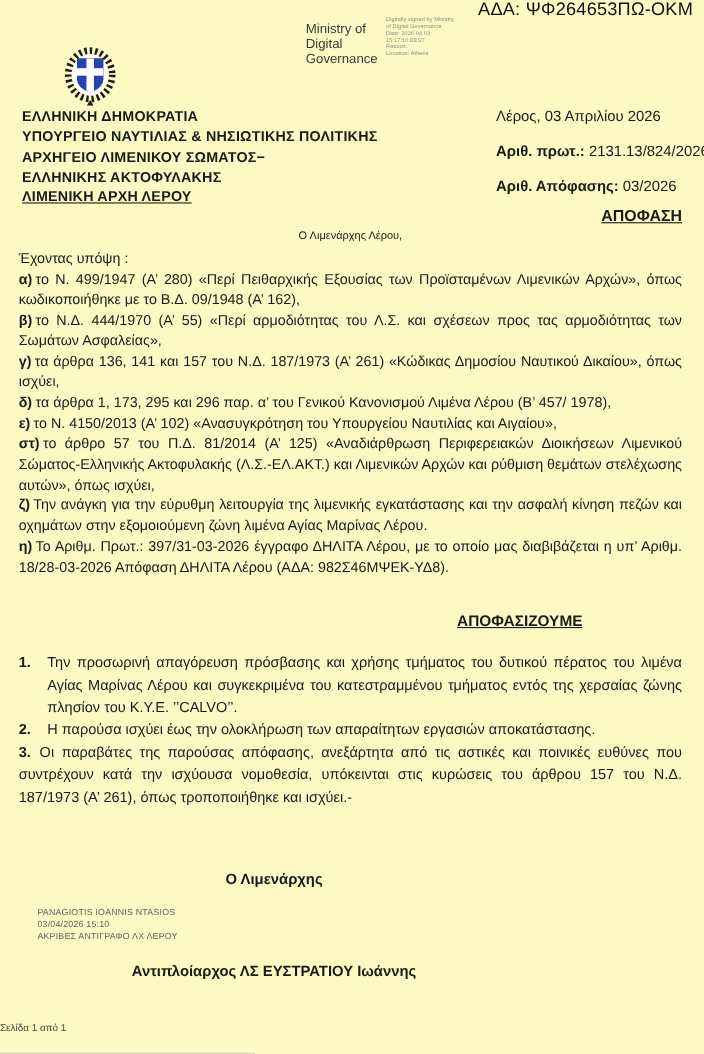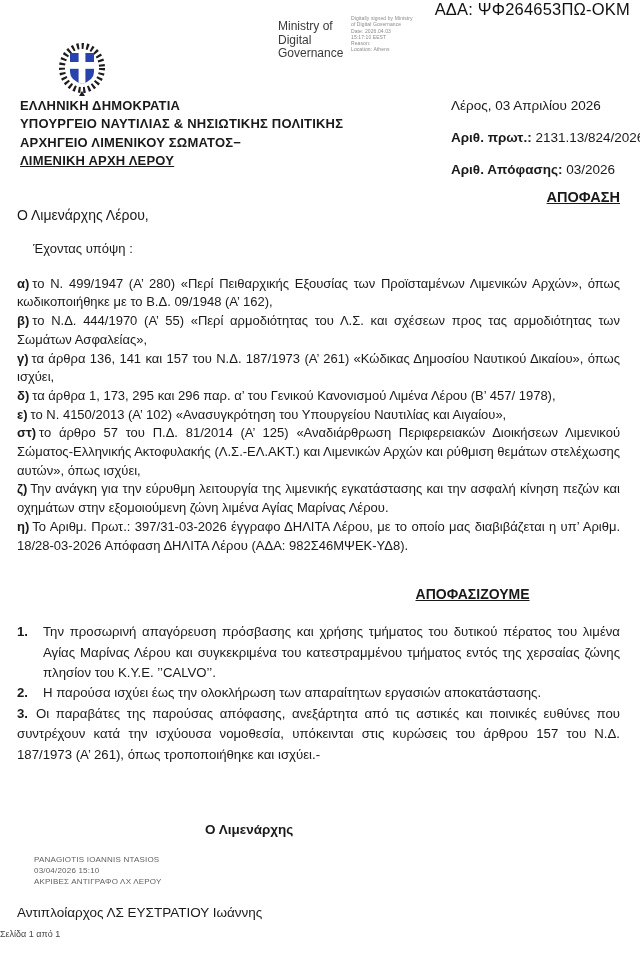--- a/index.html
+++ b/index.html
@@ -1,19 +1,19 @@
 <!DOCTYPE html>
 <html lang="el"><head>
 <meta charset="utf-8">
 <style>
   html,body{margin:0;padding:0;background:#888;}
   .page{
     position:relative;
     width:640px;height:958px;
-    background:#ffffff;
+    background:#fef9c3;
     font-family:"Liberation Sans", sans-serif;
     color:#1c1c1c;
     overflow:hidden;
     margin:0 auto;
   }
   
   .ada{
     position:absolute;top:0;right:10px;
     font-size:16.5px;letter-spacing:.2px;color:#111;
     white-space:nowrap;
@@ -45,22 +45,22 @@
   .meta b{font-weight:bold;}
   
   .body{
     position:absolute;left:17px;top:188px;width:603px;
     font-size:13px;line-height:18.7px;color:#1a1a1a;
   }
   .doc-title{
     text-align:right;font-size:14.5px;font-weight:bold;
     text-decoration:underline;line-height:18px;margin:0;
   }
-  .doc-subtitle{font-size:14px;line-height:18px;margin:0 0 2px 0;}
-  .preamble{margin:16px;}
+  .doc-subtitle{text-align:center;font-size:10px;line-height:18px;margin:0 0 2px 0;}
+  .preamble{margin:0;}
   .consid{margin:0;text-align:justify;}
   .consid b{font-weight:bold;margin-right:3px;}
   .operative-wrap{width:85%;margin-top:30px;}
   .operative{
     text-align:right;font-size:14px;font-weight:bold;
     text-decoration:underline;margin:0;line-height:18px;
   }
   .items{margin-top:19px;font-size:13.2px;line-height:20.4px;}
   .item-flex{display:flex;margin:0;}
   .item-flex .num{font-weight:bold;width:26px;flex:0 0 26px;}
@@ -68,21 +68,21 @@
   .item-plain{margin:0;text-align:justify;}
   .item-plain b{font-weight:bold;margin-right:8px;}
   
   .sign-title-wrap{width:77%;margin-top:56px;}
   .sign-title{text-align:center;font-size:13.5px;font-weight:bold;margin:16px;line-height:17px;}
   .stamp{
     margin-top:12px;margin-left:17px;
     font-size:8px;line-height:11px;color:#5f5f5f;letter-spacing:.2px;
   }
   .sign-name-wrap{width:77%;margin-top:17px;}
-  .sign-name{text-align:left;font-size:13.5px;font-weight:normal;margin:0;line-height:17px;}
+  .sign-name{text-align:center;font-size:13.5px;font-weight:bold;margin:0;line-height:17px;}
   .footer{
     position:absolute;left:0;top:929px;width:615px;
     font-size:9px;color:#454545;
   }
 </style>
 </head>
 <body>
 
 <div class="page">
 
@@ -115,20 +115,21 @@
         <rect x="22.6" y="12" width="6.8" height="32" fill="#ffffff"></rect>
         <rect x="14" y="21" width="24" height="6.8" fill="#ffffff"></rect>
       </g>
     </svg>
   </div>
 
   <div class="org">
     <div>ΕΛΛΗΝΙΚΗ ΔΗΜΟΚΡΑΤΙΑ</div>
     <div>ΥΠΟΥΡΓΕΙΟ ΝΑΥΤΙΛΙΑΣ &amp; ΝΗΣΙΩΤΙΚΗΣ ΠΟΛΙΤΙΚΗΣ</div>
     <div>ΑΡΧΗΓΕΙΟ ΛΙΜΕΝΙΚΟΥ ΣΩΜΑΤΟΣ−</div>
+    <div>ΕΛΛΗΝΙΚΗΣ ΑΚΤΟΦΥΛΑΚΗΣ</div>
     <div class="underlined">ΛΙΜΕΝΙΚΗ ΑΡΧΗ ΛΕΡΟΥ</div>
   </div>
 
   <div class="meta">
     <div class="row">Λέρος, 03 Απριλίου 2026</div>
     <div class="row">
       <b>Αριθ. πρωτ.:</b>
       <span>2131.13/824/2026</span>
     </div>
     <div class="row">

